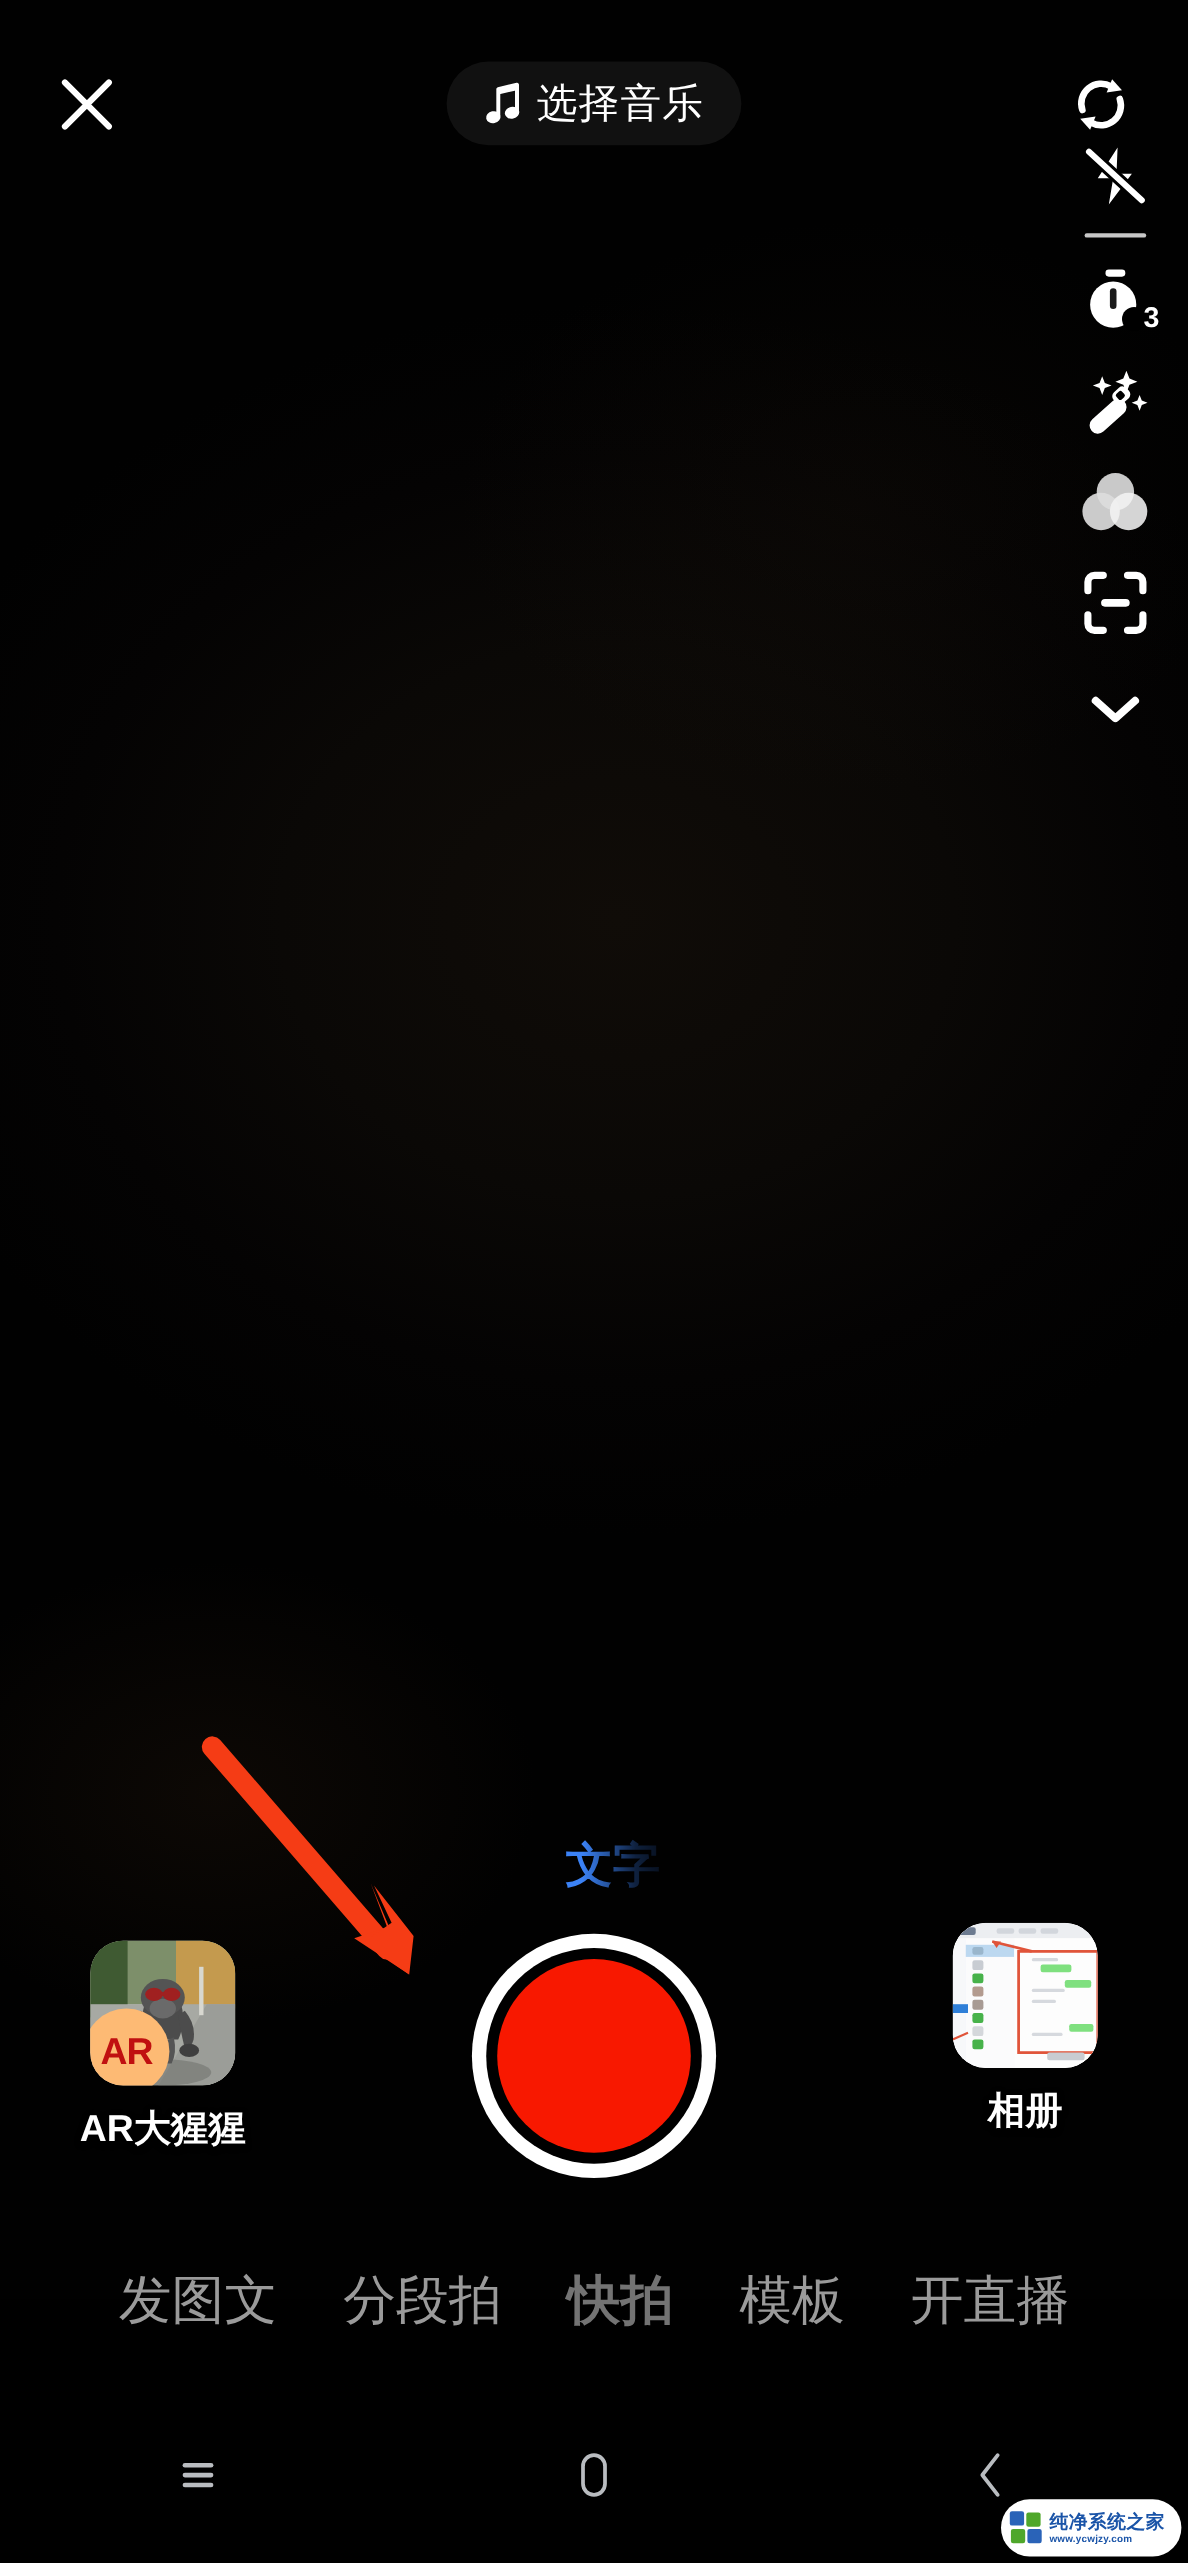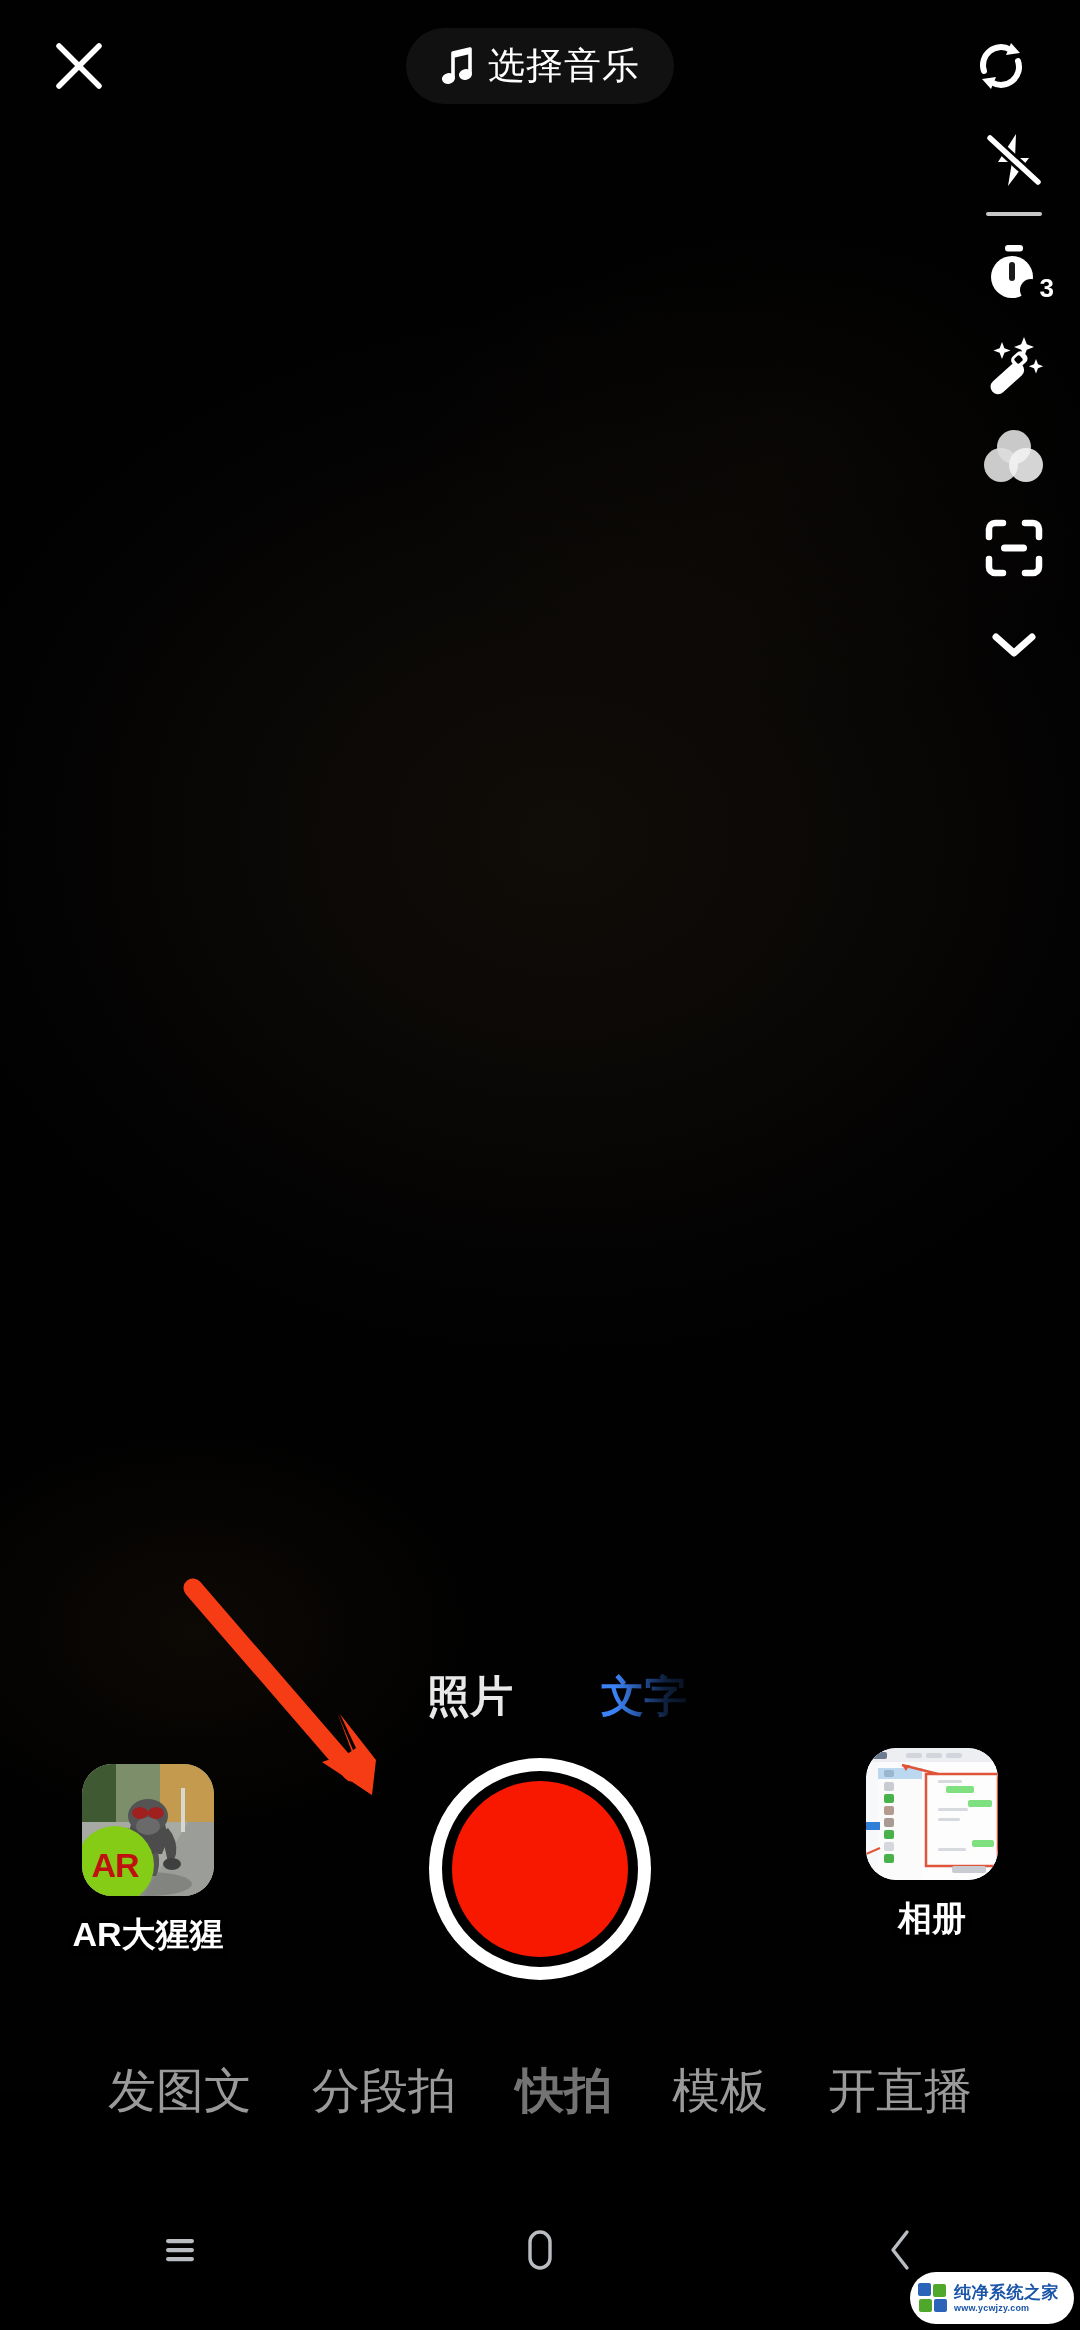--- a/index.html
+++ b/index.html
@@ -26,21 +26,21 @@
   .preview-noise {
     position:absolute; inset:0;
     background:
       radial-gradient(ellipse 420px 300px at 18% 78%, rgba(40,26,14,.30), rgba(0,0,0,0) 70%),
       radial-gradient(ellipse 500px 360px at 72% 22%, rgba(30,22,14,.22), rgba(0,0,0,0) 72%);
   }
 
   
   .topbar {
     position:absolute; left:0; top:0; width:1080px; height:132px;
-    display:flex; align-items:center; justify-content:space-between;
+    display:flex; align-items:flex-end; justify-content:space-between;
     padding:0 42px;
   }
   .close-btn { width:74px; height:74px; display:flex; align-items:center; justify-content:center; }
   .music-pill {
     display:flex; align-items:center; gap:14px;
     height:76px; padding:0 34px;
     border-radius:38px;
     background:rgba(255,255,255,.065);
   }
   .music-label {
@@ -106,21 +106,21 @@
     overflow:hidden; position:relative;
     background:#2a2a2a;
   }
   .side-label {
     color:#fff; font-size:34px; font-weight:700; white-space:nowrap;
     text-shadow:0 2px 6px rgba(0,0,0,.8);
   }
   .ar-badge {
     position:absolute; left:-6px; bottom:-8px;
     width:78px; height:78px; border-radius:50%;
-    background:#84cc16;
+    background:#fdba74;
     display:flex; align-items:center; justify-content:center;
     font-size:34px; font-weight:800; color:#c01010; letter-spacing:-1px;
   }
 
   .record-btn {
     position:absolute; left:50%; top:14px; transform:translateX(-50%);
     width:222px; height:222px; border-radius:50%;
     background:#fff;
     display:flex; align-items:center; justify-content:center;
   }
@@ -257,21 +257,20 @@
     </div>
 
     <div class="chevron-item">
       <svg width="46" height="28" viewBox="0 0 46 28">
         <path d="M5 6 L23 22 L41 6" stroke="#fff" stroke-width="7" fill="none" stroke-linecap="round" stroke-linejoin="round"></path>
       </svg>
     </div>
   </div>
 
   <div class="mode-tabs">
-    <div class="mode-tab">照片</div>
     <div class="mode-tab faded">文字</div>
   </div>
 
   <div class="capture-row">
 
     <div class="side-item effect-item">
       <div class="thumb">
         <svg width="132" height="132" viewBox="0 0 132 132">
           <defs>
             <clipPath id="thclip">

